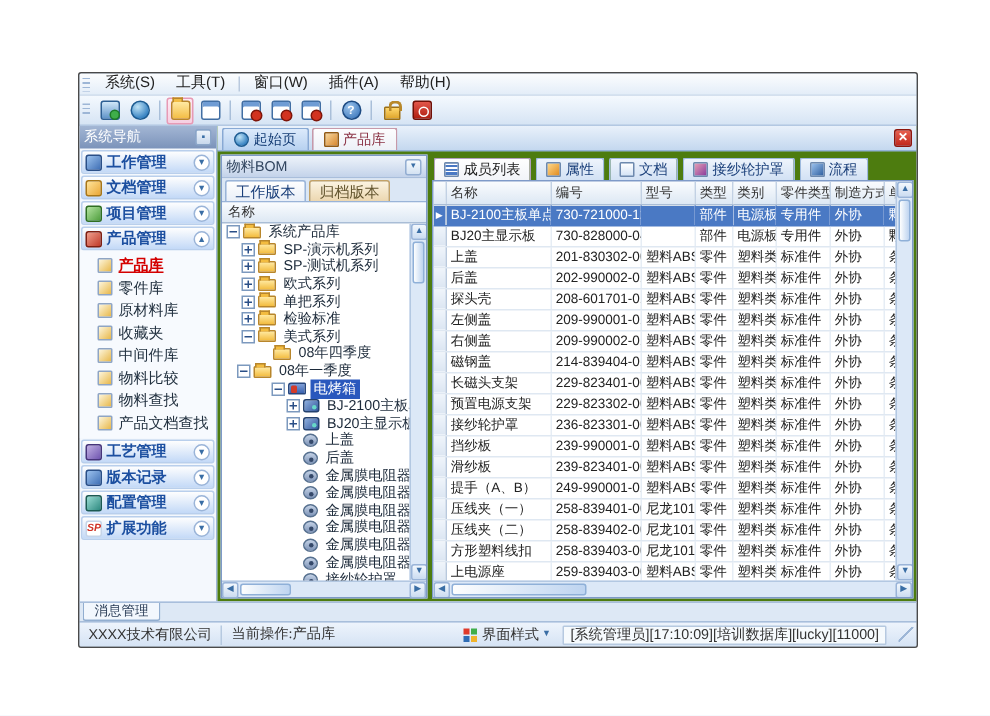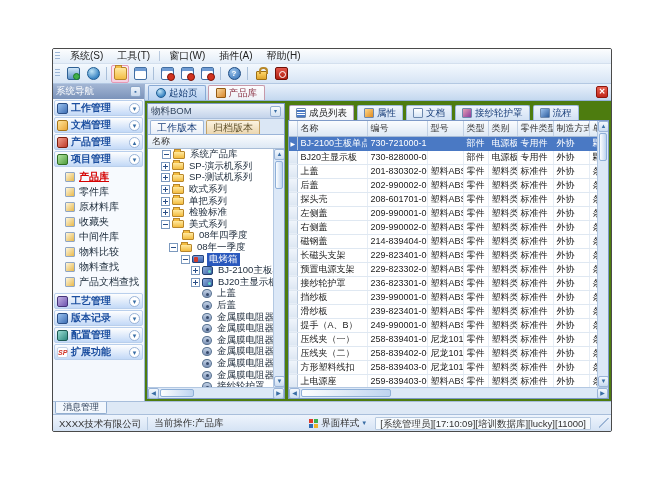--- a/index.html
+++ b/index.html
@@ -216,29 +216,29 @@
             <div class="grp-hd" data-name="sidebar-group-0">
               <span class="gi g-blue" data-name="work-management-icon"></span>
               <span data-name="sidebar-group-label">工作管理</span>
               <span class="chev" data-name="chevron-down-icon">▾</span>
             </div>
             <div class="grp-hd" data-name="sidebar-group-1">
               <span class="gi g-yellow" data-name="document-management-icon"></span>
               <span data-name="sidebar-group-label">文档管理</span>
               <span class="chev" data-name="chevron-down-icon">▾</span>
             </div>
+            <div class="grp-hd" data-name="sidebar-group-2">
+              <span class="gi g-green" data-name="project-management-icon"></span>
+              <span data-name="sidebar-group-label">项目管理</span>
+              <span class="chev" data-name="chevron-down-icon">▾</span>
+            </div>
             <div class="grp-hd" data-name="sidebar-group-3">
               <span class="gi g-red" data-name="product-management-icon"></span>
               <span data-name="sidebar-group-label">产品管理</span>
               <span class="chev" data-name="chevron-up-icon">▴</span>
-            </div>
-            <div class="grp-hd" data-name="sidebar-group-2">
-              <span class="gi g-green" data-name="project-management-icon"></span>
-              <span data-name="sidebar-group-label">项目管理</span>
-              <span class="chev" data-name="chevron-down-icon">▾</span>
             </div>
             <div class="grp-items" data-name="sidebar-group-items">
               <div class="s-item sel" data-name="sidebar-item-产品库">
                 <span class="ii" data-name="library-item-icon"></span>
                 <span data-name="sidebar-item-label">产品库</span>
               </div>
               <div class="s-item" data-name="sidebar-item-零件库">
                 <span class="ii" data-name="library-item-icon"></span>
                 <span data-name="sidebar-item-label">零件库</span>
               </div>
@@ -312,21 +312,21 @@
               <span data-name="bom-panel-title">物料BOM</span>
               <span class="hbtn" data-name="bom-panel-pin-button">▾</span>
             </div>
             <div class="tp-tabs" data-name="bom-version-tabs">
                 <span class="ttab on" data-name="version-tab-工作版本">工作版本</span>
                 <span class="ttab off" data-name="version-tab-归档版本">归档版本</span>
               </div>
             <div class="tp-col" data-name="tree-column-header">名称</div>
             <div class="tree-body" data-name="bom-tree">
               <div data-name="tree-nodes">
-                  <div class="trow" data-name="tree-node-0" style="padding-left: 14px;">
+                  <div class="trow" data-name="tree-node-0" style="padding-left: 3px;">
                     <span class="exp" data-name="collapse-icon"></span>
                     <span class="tico ic-folder" data-name="folder-icon"></span>
                     <span class="tlabel" data-name="tree-node-label">系统产品库</span>
                   </div>
                   <div class="trow" data-name="tree-node-1" style="padding-left: 13px;">
                     <span class="exp plus" data-name="expand-icon"></span>
                     <span class="tico ic-folder" data-name="folder-icon"></span>
                     <span class="tlabel" data-name="tree-node-label">SP-演示机系列</span>
                   </div>
                   <div class="trow" data-name="tree-node-2" style="padding-left: 13px;">
@@ -352,21 +352,21 @@
                   <div class="trow" data-name="tree-node-6" style="padding-left: 13px;">
                     <span class="exp" data-name="collapse-icon"></span>
                     <span class="tico ic-folder" data-name="folder-icon"></span>
                     <span class="tlabel" data-name="tree-node-label">美式系列</span>
                   </div>
                   <div class="trow" data-name="tree-node-7" style="padding-left: 23px;">
                     <span class="exp-sp" data-name="tree-indent"></span>
                     <span class="tico ic-folder" data-name="folder-icon"></span>
                     <span class="tlabel" data-name="tree-node-label">08年四季度</span>
                   </div>
-                  <div class="trow" data-name="tree-node-8" style="padding-left: 21px;">
+                  <div class="trow" data-name="tree-node-8" style="padding-left: 10px;">
                     <span class="exp" data-name="collapse-icon"></span>
                     <span class="tico ic-folder" data-name="folder-icon"></span>
                     <span class="tlabel" data-name="tree-node-label">08年一季度</span>
                   </div>
                   <div class="trow" data-name="tree-node-9" style="padding-left: 33px;">
                     <span class="exp" data-name="collapse-icon"></span>
                     <span class="tico ic-machine" data-name="machine-icon"></span>
                     <span class="tlabel sel" data-name="tree-node-label">电烤箱</span>
                   </div>
                   <div class="trow" data-name="tree-node-10" style="padding-left: 43px;">

